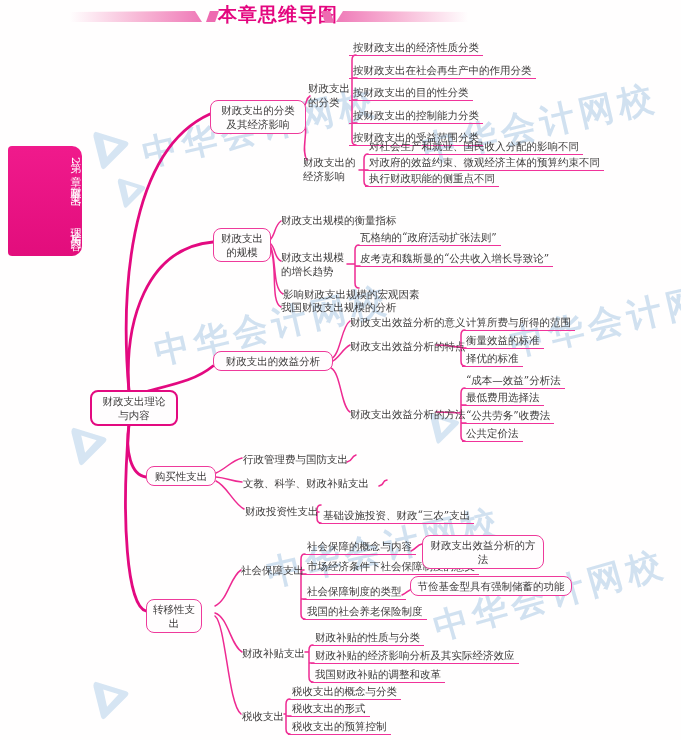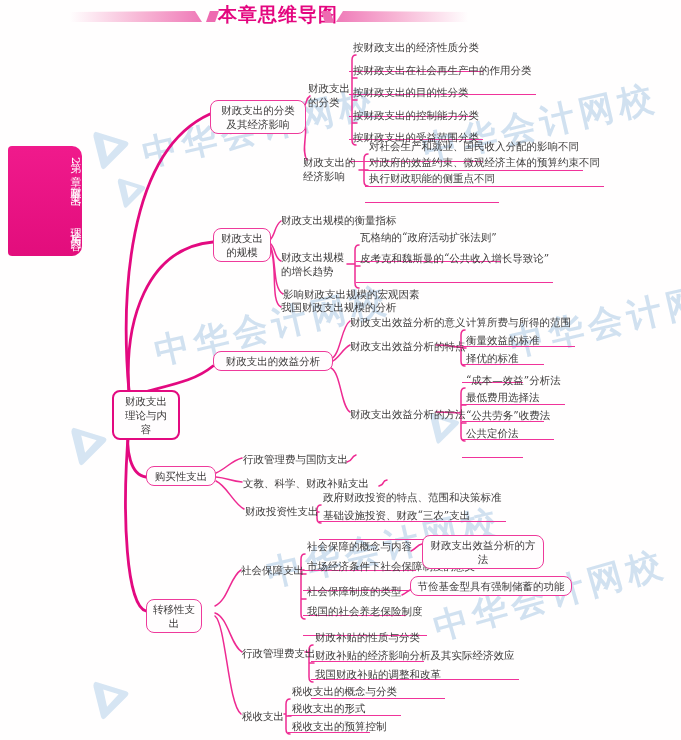--- a/index.html
+++ b/index.html
@@ -48,21 +48,21 @@
   .mnode { position:absolute; font-size:10.5px; line-height:14px; }
   .box {
     border:1.4px solid #ee3a9b; border-radius:8px; background:#fffdfe;
     text-align:center; padding:2px 6px; box-sizing:border-box;
   }
   .root { border-width:2.2px; border-color:#e30980; }
   .lbl  { white-space:normal; }
   .leaf { white-space:nowrap; }
   .leaf-u {
     white-space:nowrap; display:inline-block;
-    padding:0 4px 17px 4px; border-bottom:1.6px solid #f0339a;
+    padding:0 4px 1px 4px; border-bottom:1.6px solid #f0339a;
   }
   svg.connectors { position:absolute; left:0; top:0; z-index:1; }
   .maplayer { position:absolute; left:0; top:0; width:681px; height:740px; z-index:2; }
 </style>
 </head>
 <body>
 
 <div class="page">
 
   <svg class="wm-logo" style="left:86px;top:126px" width="46" height="46" viewBox="0 0 48 48">
@@ -129,21 +129,21 @@
       <path d="M215,606 C228,600 230,577 241,570 M215,613 C228,617 231,646 242,652 M215,616 C226,625 228,704 241,714"></path>
       <path d="M305,554 Q301,554 301,559 L301,614 Q301,619 305,619 M301,574 L306,574 M301,599 L306,599 M304,570 L301,570"></path>
       <path d="M411,551 C417,548 417,545 422,544 M402,595 C408,592 409,589 415,588"></path>
       <path d="M313,645 Q309,645 309,650 L309,677 Q309,682 313,682 M309,663 L314,663 M305,652 L309,652"></path>
       <path d="M290,699 Q286,699 286,704 L286,729 Q286,734 290,734 M286,716 L291,716 M284,714 L286,714"></path>
     </g>
   </svg>
 
   <div class="maplayer">
 
-    <div class="mnode box root" style="left:112px;top:390px;width:68px">财政支出理论与内容</div>
+    <div class="mnode box root" style="left:90px;top:390px;width:88px">财政支出理论与内容</div>
 
     <div class="mnode box" style="left:210px;top:100px;width:96px">财政支出的分类及其经济影响</div>
     <div class="mnode lbl" style="left:308px;top:81px;width:46px">财政支出的分类</div>
     <div class="mnode" style="left:349px;top:40px"><span class="leaf-u">按财政支出的经济性质分类</span></div>
     <div class="mnode" style="left:349px;top:63px"><span class="leaf-u">按财政支出在社会再生产中的作用分类</span></div>
     <div class="mnode" style="left:349px;top:85px"><span class="leaf-u">按财政支出的目的性分类</span></div>
     <div class="mnode" style="left:349px;top:108px"><span class="leaf-u">按财政支出的控制能力分类</span></div>
     <div class="mnode" style="left:349px;top:130px"><span class="leaf-u">按财政支出的受益范围分类</span></div>
     <div class="mnode lbl" style="left:303px;top:155px;width:56px">财政支出的经济影响</div>
     <div class="mnode" style="left:365px;top:139px"><span class="leaf-u">对社会生产和就业、国民收入分配的影响不同</span></div>
@@ -167,32 +167,31 @@
     <div class="mnode leaf" style="left:350px;top:407px">财政支出效益分析的方法</div>
     <div class="mnode" style="left:462px;top:373px"><span class="leaf-u">“成本—效益”分析法</span></div>
     <div class="mnode" style="left:462px;top:390px"><span class="leaf-u">最低费用选择法</span></div>
     <div class="mnode" style="left:462px;top:408px"><span class="leaf-u">“公共劳务”收费法</span></div>
     <div class="mnode" style="left:462px;top:426px"><span class="leaf-u">公共定价法</span></div>
 
     <div class="mnode box" style="left:146px;top:466px;width:70px">购买性支出</div>
     <div class="mnode leaf" style="left:243px;top:452px">行政管理费与国防支出</div>
     <div class="mnode leaf" style="left:243px;top:476px">文教、科学、财政补贴支出</div>
     <div class="mnode leaf" style="left:245px;top:504px">财政投资性支出</div>
-    <div class="mnode" style="left:319px;top:490px"><span class="leaf-u">政府财政投资的特点、范围和决策标准</span></div>
     <div class="mnode" style="left:319px;top:508px"><span class="leaf-u">基础设施投资、财政“三农”支出</span></div>
 
     <div class="mnode box" style="left:146px;top:599px;width:56px">转移性支出</div>
     <div class="mnode leaf" style="left:241px;top:563px">社会保障支出</div>
     <div class="mnode" style="left:303px;top:539px"><span class="leaf-u">社会保障的概念与内容</span></div>
     <div class="mnode" style="left:303px;top:559px"><span class="leaf-u">市场经济条件下社会保障制度的意义</span></div>
     <div class="mnode" style="left:303px;top:584px"><span class="leaf-u">社会保障制度的类型</span></div>
     <div class="mnode" style="left:303px;top:604px"><span class="leaf-u">我国的社会养老保险制度</span></div>
     <div class="mnode box" style="left:422px;top:535px;width:122px">财政支出效益分析的方法</div>
     <div class="mnode box" style="left:410px;top:576px;width:162px">节俭基金型具有强制储蓄的功能</div>
-    <div class="mnode leaf" style="left:242px;top:646px">行政管理费支出</div>
+    <div class="mnode leaf" style="left:242px;top:646px">财政补贴支出</div>
     <div class="mnode" style="left:311px;top:630px"><span class="leaf-u">财政补贴的性质与分类</span></div>
     <div class="mnode" style="left:311px;top:648px"><span class="leaf-u">财政补贴的经济影响分析及其实际经济效应</span></div>
     <div class="mnode" style="left:311px;top:667px"><span class="leaf-u">我国财政补贴的调整和改革</span></div>
     <div class="mnode leaf" style="left:242px;top:709px">税收支出</div>
     <div class="mnode" style="left:288px;top:684px"><span class="leaf-u">税收支出的概念与分类</span></div>
     <div class="mnode" style="left:288px;top:701px"><span class="leaf-u">税收支出的形式</span></div>
     <div class="mnode" style="left:288px;top:719px"><span class="leaf-u">税收支出的预算控制</span></div>
 
   </div>
 </div>

